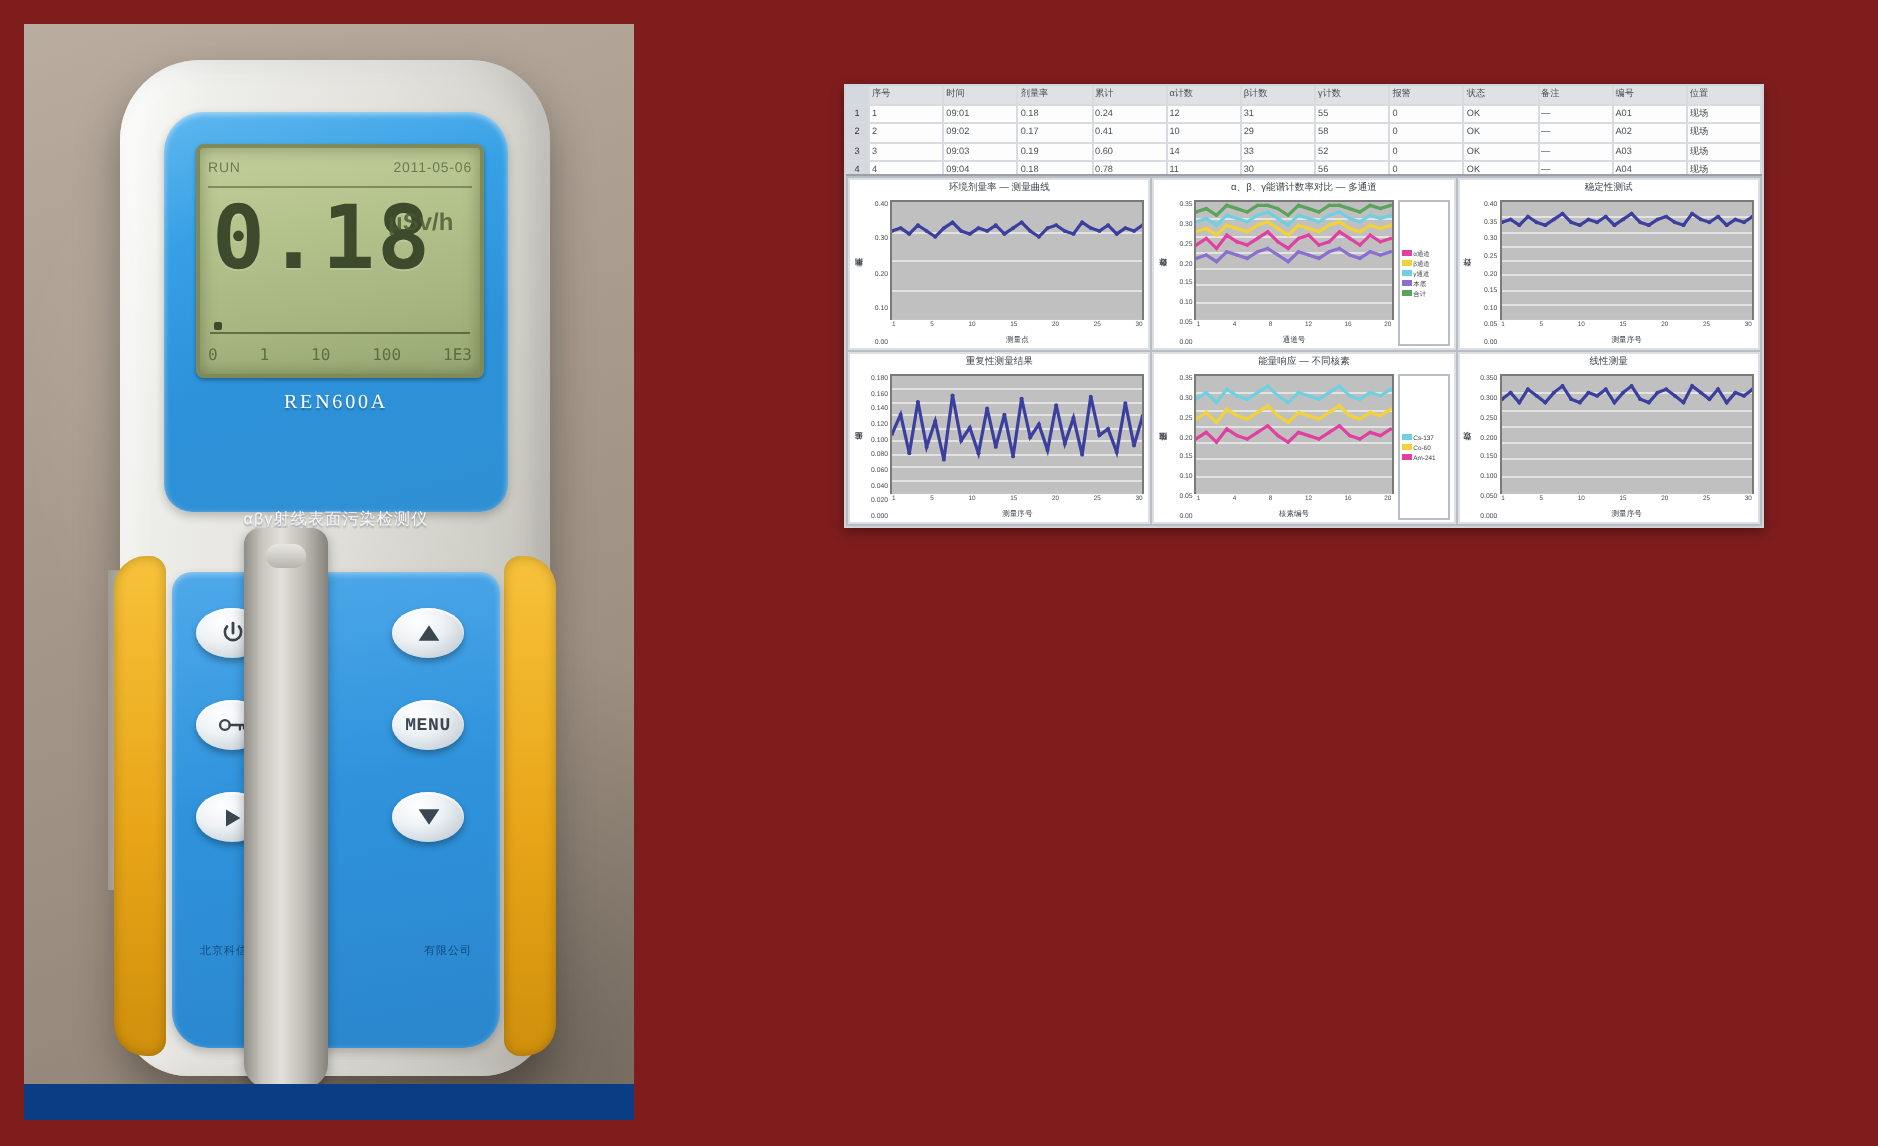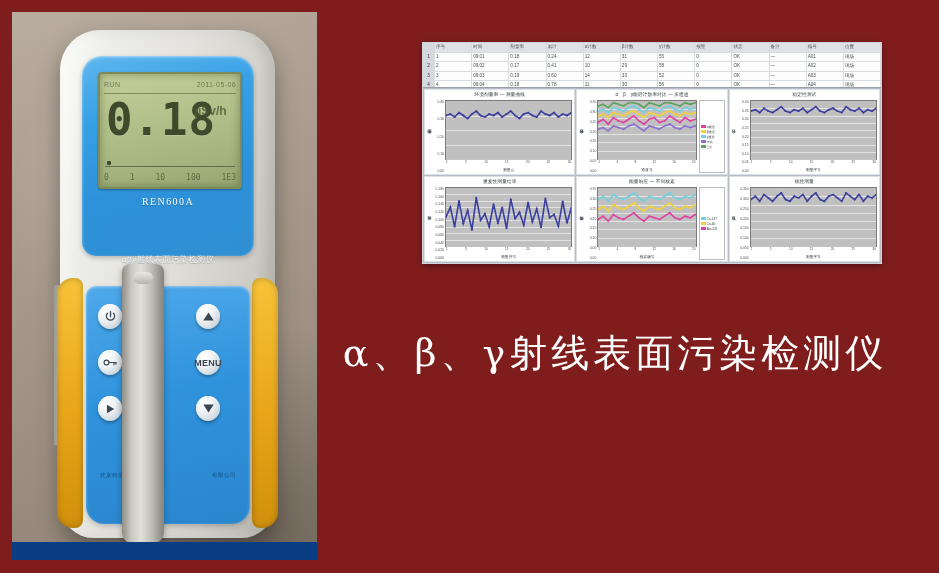--- a/index.html
+++ b/index.html
@@ -123,25 +123,25 @@
     border-radius:8px 8px 12px 12px;
     background:linear-gradient(90deg,#8f8d86 0%,#c9c7c0 22%,#e2e0da 45%,#bdbbb4 72%,#84827b 100%);
     box-shadow:0 2px 6px rgba(0,0,0,.3);
   }
   .grip .nub{
     position:absolute;left:11px;top:8px;width:20px;height:12px;border-radius:6px;
     background:linear-gradient(180deg,#e9e7e1,#b6b4ad);
   }
 
   .btn{
-    position:absolute;width:24px;height:25px;border-radius:50%;
+    position:absolute;width:36px;height:25px;border-radius:50%;
     background:radial-gradient(ellipse at 35% 28%, #ffffff 0%, #eef2f5 40%, #cdd6dd 75%, #a9b4bd 100%);
     box-shadow:0 2px 3px rgba(0,0,0,.3), inset 0 1px 1px rgba(255,255,255,.9);
     display:flex;align-items:center;justify-content:center;
-    color:#3a4650;font-size:9px;font-weight:700;letter-spacing:.3px;
+    color:#3a4650;font-size:9px;font-weight:700;letter-spacing:.3px;font-family:Liberation Mono, monospace;
   }
   .btn.lc{left:12px;}
   .btn.rc{left:110px;}
   .btn.r1{top:18px;} .btn.r2{top:64px;} .btn.r3{top:110px;}
   .btn svg{display:block;}
 
   .foot-text{
     position:absolute;top:186px;width:100%;
     display:flex;justify-content:space-between;padding:0 14px;box-sizing:border-box;
     font-size:5.5px;color:#0d3f6e;letter-spacing:.5px;opacity:.85;
@@ -959,16 +959,15 @@
                 <span>30</span>
               </div>
               <div class="xaxis-title">测量序号</div>
             </div>
           </div>
         </div>
       </div>
   </div>
 
   <div class="titleblock">
-    <div class="title-sub">α、β、γ射线表面污染检测仪</div>
   </div>
 
 </div>
 
 </body></html>

